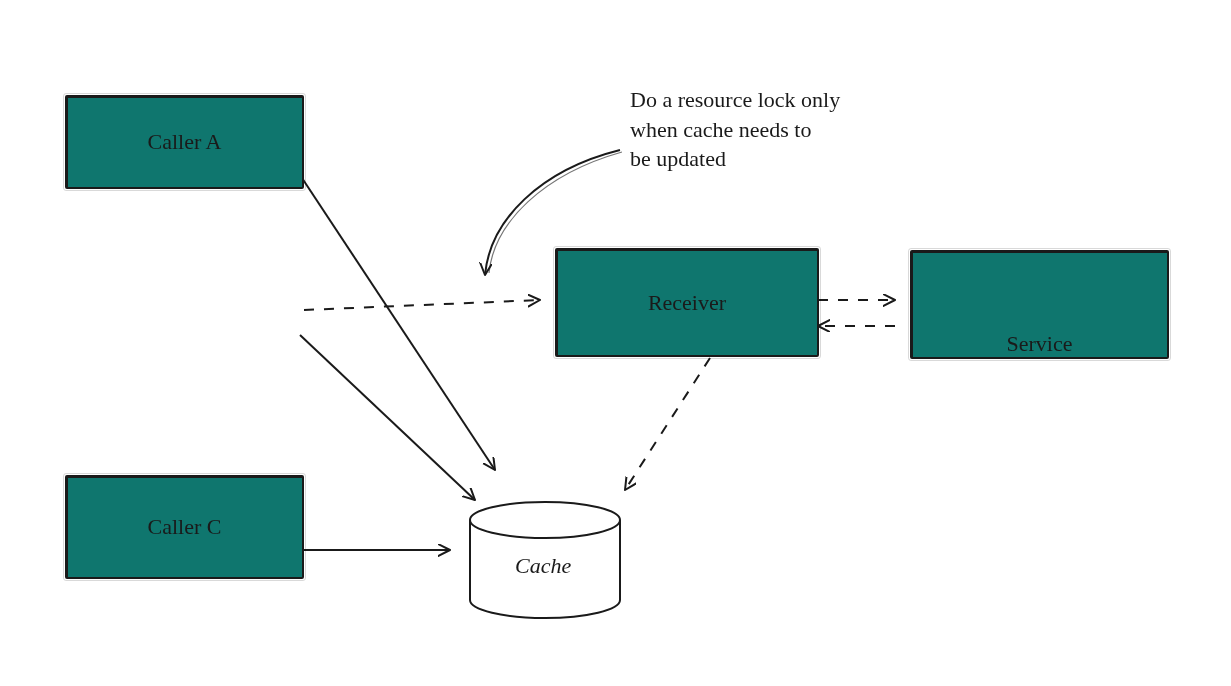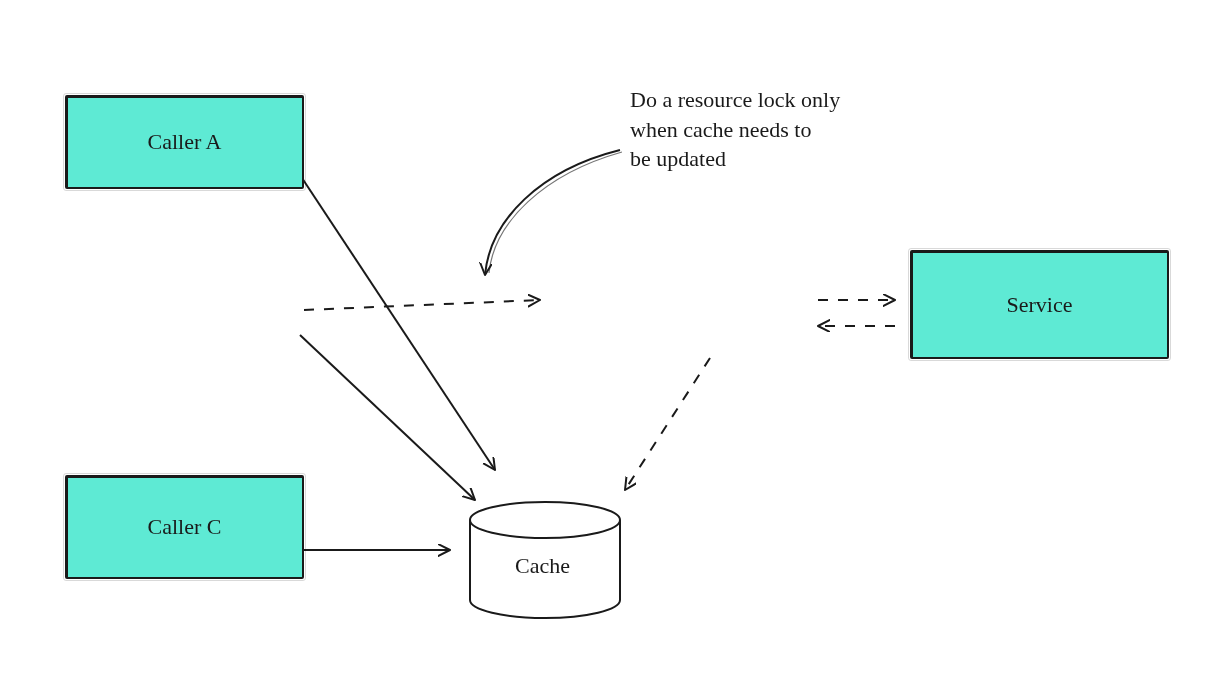--- a/index.html
+++ b/index.html
@@ -12,21 +12,21 @@
     color: #1a1a1a;
   }
   .canvas {
     position: relative;
     width: 1231px;
     height: 686px;
   }
   .box {
     position: absolute;
     border: 2px solid #1a1a1a;
-    background: #5eead4;
+    background: #0f766e;
     display: flex;
     align-items: center;
     justify-content: center;
     font-size: 22px;
     border-radius: 2px;
     box-shadow: 1px 1px 0 0 #1a1a1a inset;
   }
   .box::after {
     
     content: "";
@@ -94,24 +94,27 @@
 
   <div class="box" style="left:65px;  top:95px;  width:235px; height:90px;">
     <span>Caller A</span>
   </div>
 
 
   <div class="box" style="left:65px;  top:475px; width:235px; height:100px;font-family:Liberation Serif, serif;">
     <span>Caller C</span>
   </div>
 
+  <div class="box" style="left:555px; top:248px; width:260px; height:105px;">
+    <span>Receiver</span>
+  </div>
 
-  <div class="box" style="left:910px; top:250px; width:255px; height:105px;">
+  <div class="box" style="left:910px; top:250px; width:255px; height:105px;align-items:flex-end;">
     <span>Service</span>
   </div>
 
-  <div class="cache-label" style="left:515px; top:553px;">Cache</div>
+  <div class="cache-label" style="left:515px; top:553px;font-style:italic;">Cache</div>
 
   <div class="annotation" style="left:630px; top:85px;">Do a resource lock only
 when cache needs to
 be updated</div>
 
 </div>
 
 </body></html>

